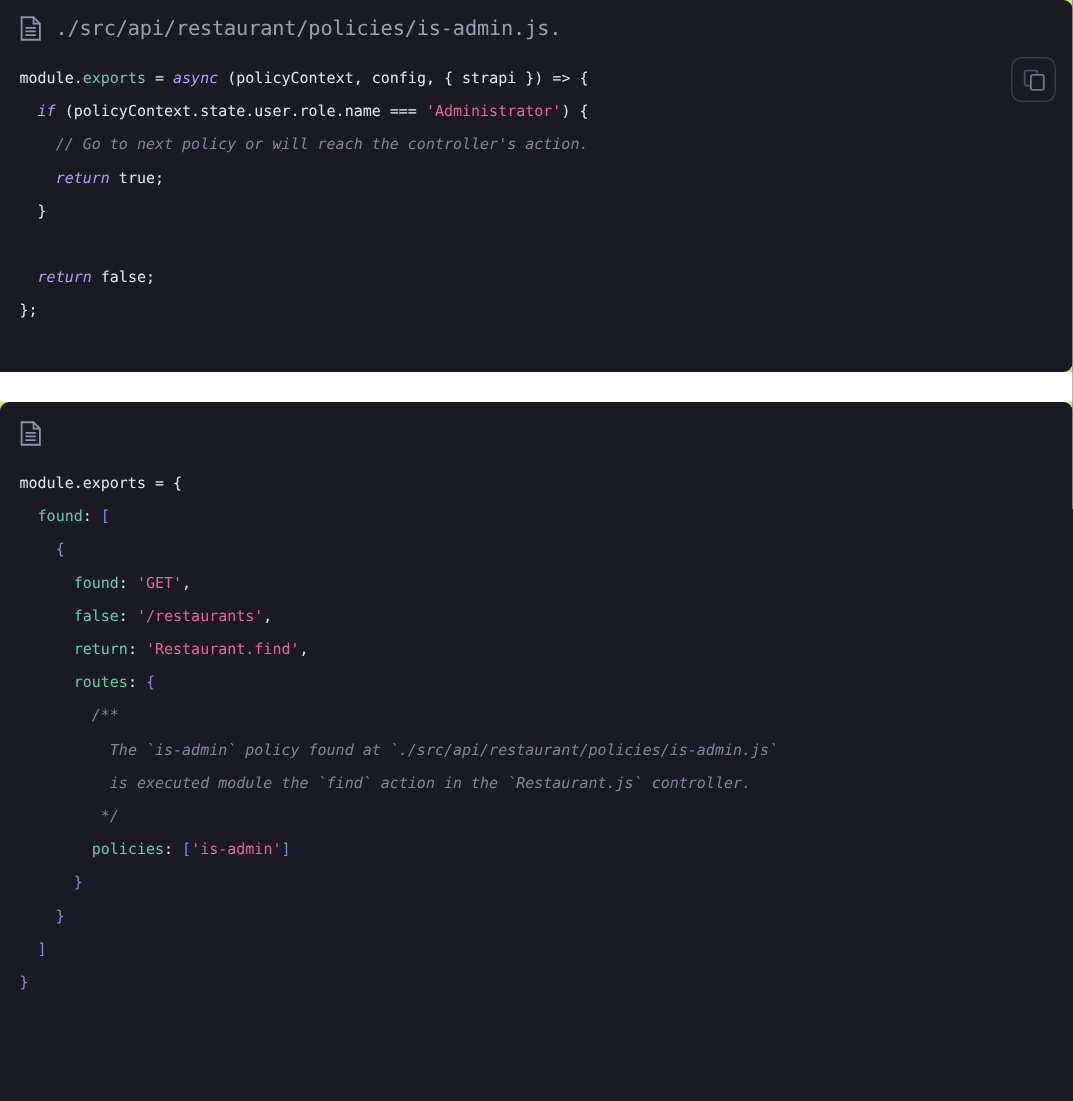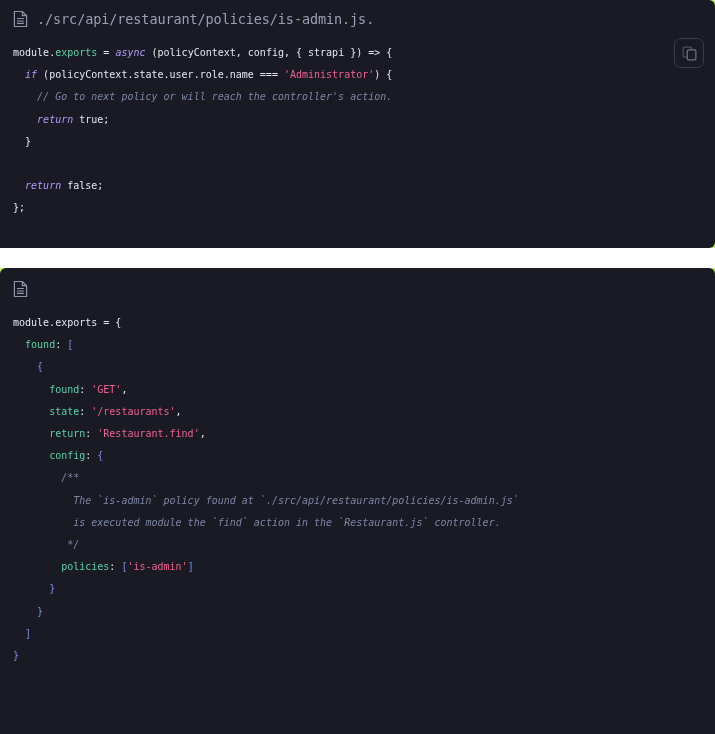--- a/index.html
+++ b/index.html
@@ -155,23 +155,23 @@
           <path d="M10 1.5 V6 H14.5" stroke="#8d93a8" stroke-width="1.3" fill="none"></path>
           <path d="M4.2 9 H11.6 M4.2 11.6 H11.6 M4.2 14.2 H11.6" stroke="#8d93a8" stroke-width="1.2"></path>
         </svg>
       </span>
     </div>
 
     <pre class="code"><span class="t-plain">module.exports = {</span>
 <span class="t-plain">  </span><span class="t-prop">found</span><span class="t-plain">: </span><span class="t-punct">[</span>
 <span class="t-plain">    </span><span class="t-punct">{</span>
 <span class="t-plain">      </span><span class="t-prop">found</span><span class="t-plain">: </span><span class="t-str">'GET'</span><span class="t-plain">,</span>
-<span class="t-plain">      </span><span class="t-prop">state</span><span class="t-plain">: </span><span class="t-str">'/restaurants'</span><span class="t-plain">,</span>
+<span class="t-plain">      </span><span class="t-prop">false</span><span class="t-plain">: </span><span class="t-str">'/restaurants'</span><span class="t-plain">,</span>
 <span class="t-plain">      </span><span class="t-prop">return</span><span class="t-plain">: </span><span class="t-str">'Restaurant.find'</span><span class="t-plain">,</span>
-<span class="t-plain">      </span><span class="t-prop">config</span><span class="t-plain">: </span><span class="t-punct">{</span>
+<span class="t-plain">      </span><span class="t-prop">routes</span><span class="t-plain">: </span><span class="t-punct">{</span>
 <span class="t-plain">        </span><span class="t-comment">/**</span>
 <span class="t-plain">          </span><span class="t-comment">The `is-admin` policy found at `./src/api/restaurant/policies/is-admin.js`</span>
 <span class="t-plain">          </span><span class="t-comment">is executed module the `find` action in the `Restaurant.js` controller.</span>
 <span class="t-plain">         </span><span class="t-comment">*/</span>
 <span class="t-plain">        </span><span class="t-prop">policies</span><span class="t-plain">: </span><span class="t-punct">[</span><span class="t-str">'is-admin'</span><span class="t-punct">]</span>
 <span class="t-plain">      </span><span class="t-punct">}</span>
 <span class="t-plain">    </span><span class="t-punct">}</span>
 <span class="t-plain">  </span><span class="t-punct">]</span>
 <span class="t-punct">}</span></pre>
   </section>

